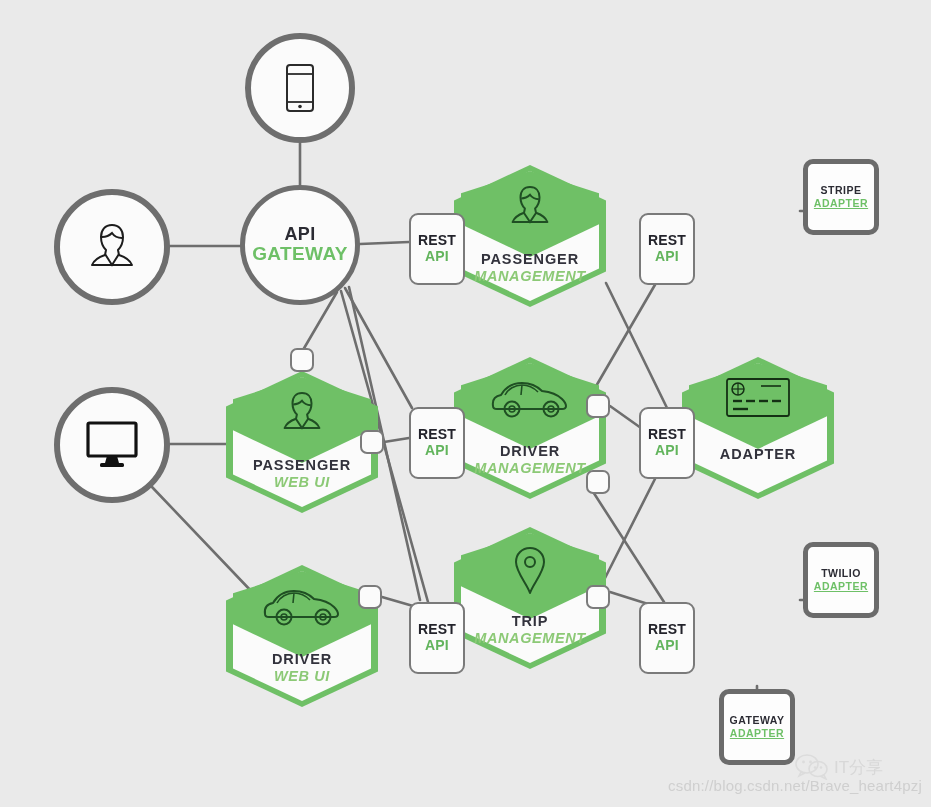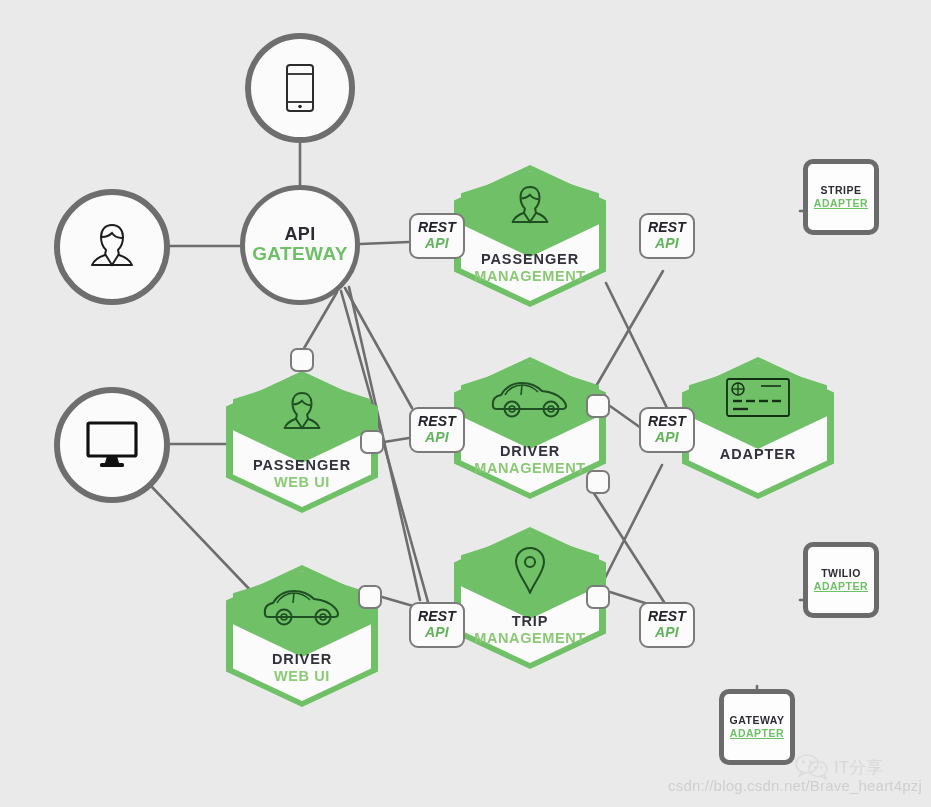--- a/index.html
+++ b/index.html
@@ -123,37 +123,37 @@
     color: #32323c;
     letter-spacing: 0.9px;
     white-space: nowrap;
   }
   .hex .l2 {
     font-size: 14.5px;
     font-weight: bold;
     color: #8cc976;
     letter-spacing: 0.6px;
     white-space: nowrap;
+    font-style: italic;
   }
 
   
   .restbox {
     position: absolute;
     width: 56px;
-    height: 46px;
+    height: 72px;
     background: #fbfbfb;
     border: 2px solid #7a7a7a;
     border-radius: 9px;
     box-sizing: border-box;
     display: flex;
     flex-direction: column;
     align-items: center;
     justify-content: center;
     line-height: 1.12;
-    font-style: italic;
   }
   .restbox .r1 {
     font-size: 14px;
     font-weight: bold;
     color: #23232b;
     letter-spacing: 0.2px;
   }
   .restbox .r2 {
     font-size: 14px;
     font-weight: bold;

